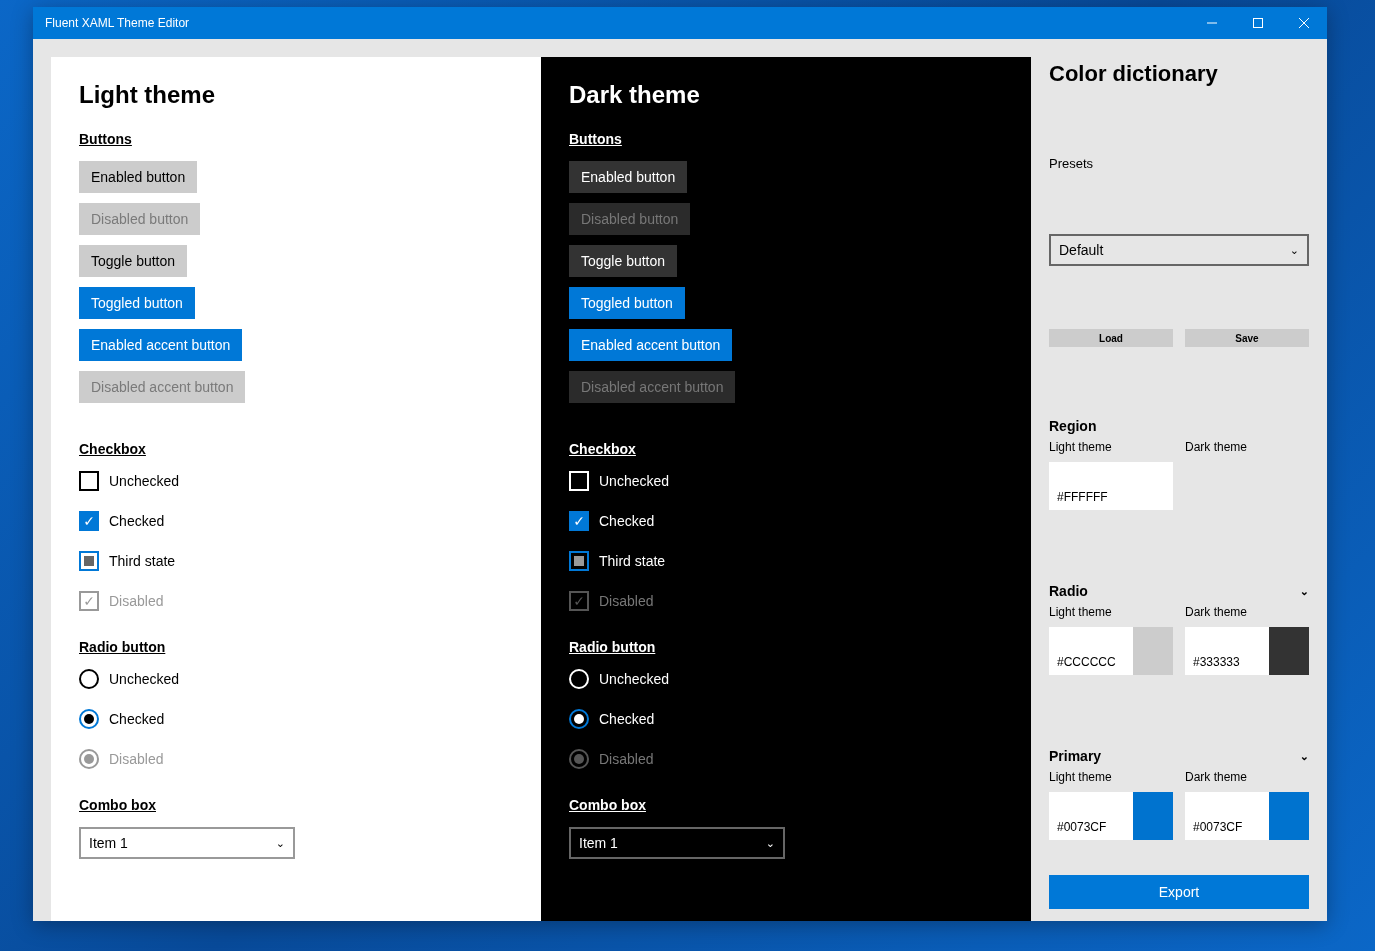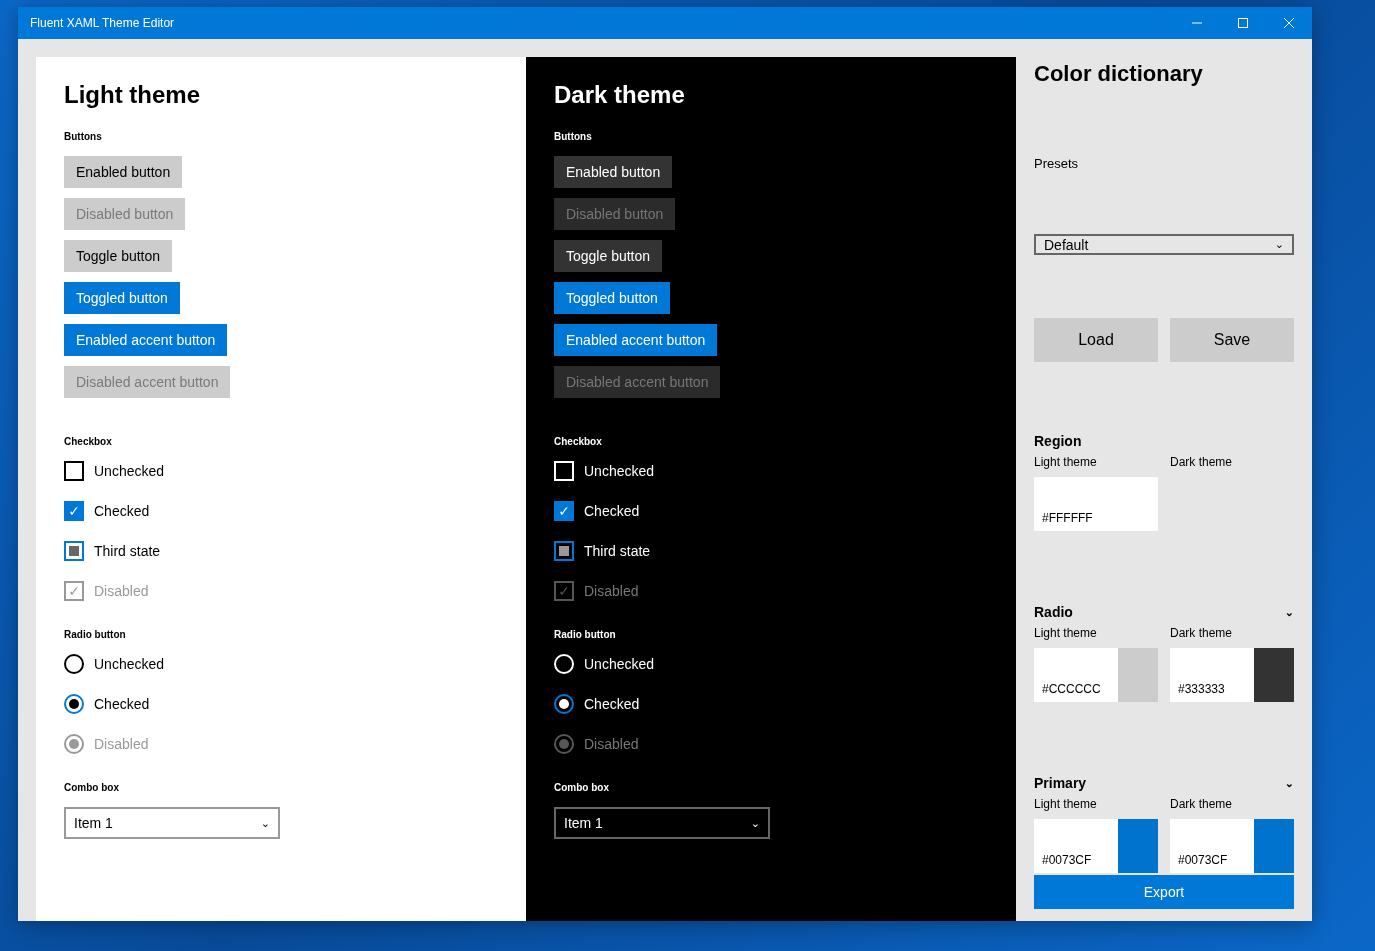--- a/index.html
+++ b/index.html
@@ -1,30 +1,30 @@
 <!DOCTYPE html>
 <html><head>
 <meta charset="utf-8">
 <style>
 * { box-sizing: border-box; margin: 0; padding: 0; font-family: "Segoe UI", sans-serif; }
 body { background: linear-gradient(135deg, #0b67c7 0%, #084a99 50%, #0b67c7 100%); width: 1375px; height: 951px; overflow: hidden; position: relative; }
-.window { position: absolute; top: 7px; left: 18px; width: 1294px; height: 914px; background: #22c55e; box-shadow: 0 4px 20px rgba(0,0,0,0.3); display: flex; flex-direction: column; }
+.window { position: absolute; top: 7px; left: 33px; width: 1294px; height: 914px; background: #22c55e; box-shadow: 0 4px 20px rgba(0,0,0,0.3); display: flex; flex-direction: column; }
 .titlebar { height: 32px; background: #0078d7; color: #fff; display: flex; align-items: center; justify-content: space-between; padding-left: 12px; font-size: 12px; }
 .titlebar-buttons { display: flex; height: 100%; }
 .titlebar-btn { width: 46px; height: 32px; display: flex; align-items: center; justify-content: center; color: #fff; font-size: 10px; }
 .app-body { flex: 1; display: flex; background: #e6e6e6; overflow: hidden; }
 .preview-pane { display: flex; flex: 1; margin: 18px 0 0 18px; background: #fff; overflow: hidden; }
 .theme-col { flex: 1; padding: 24px 28px 12px 28px; overflow-y: auto; position: relative; }
 .theme-col-light { background: #ffffff; color: #000000; }
 .theme-col-dark  { background: #000000; color: #ffffff; }
 .theme-col::-webkit-scrollbar { width: 4px; }
 .theme-col::-webkit-scrollbar-thumb { background: #999; border-radius: 2px; }
 .theme-col-dark::-webkit-scrollbar-thumb { background: #555; }
 h1.section-title { font-size: 24px; font-weight: 600; margin-bottom: 22px; }
-h2.group-title { font-size: 10px; font-weight: 600; margin-bottom: 14px; }
+h2.group-title { font-size: 14px; font-weight: 600; margin-bottom: 14px; text-decoration: underline; }
 .group { margin-bottom: 28px; }
 .btn { display: inline-block; padding: 8px 12px; font-size: 14px; border: none; margin-bottom: 10px; white-space: nowrap; }
 .col-inner { display: flex; flex-direction: column; align-items: flex-start; }
 .theme-col-light .btn { background: #cccccc; color: #000; }
 .theme-col-light .btn.disabled { background: #cccccc; color: #7a7a7a; }
 .theme-col-light .btn.accent { background: #0078d7; color: #fff; }
 .theme-col-light .btn.accent.disabled { background: #cccccc; color: #7a7a7a; }
 .theme-col-dark .btn { background: #333333; color: #fff; }
 .theme-col-dark .btn.disabled { background: #2b2b2b; color: #777; }
 .theme-col-dark .btn.accent { background: #0078d7; color: #fff; }
@@ -56,27 +56,27 @@
 .theme-col-dark .radio-outer.disabled { border-color: #555; }
 .theme-col-dark .radio-outer.disabled .radio-inner { background:#555; }
 .combo { width: 216px; height: 32px; border: 2px solid; display: flex; align-items: center; justify-content: space-between; padding: 0 8px; font-size: 14px; }
 .theme-col-light .combo { border-color: #999; color:#000; background:#fff; }
 .theme-col-dark .combo { border-color: #666; color:#fff; background:#000; }
 .side-pane { width: 296px; background: #e6e6e6; padding: 22px 18px; display: flex; flex-direction: column; position: relative; gap: 47px; }
 .side-title { font-size: 22px; font-weight: 600; margin-bottom: 22px; }
 .side-label { font-size: 13px; margin-bottom: 16px; }
 .preset-select { width: 100%; height: 32px; border: 2px solid #666; background: #e6e6e6; display: flex; align-items: center; justify-content: space-between; padding: 0 8px; font-size: 14px; margin-bottom: 16px; }
 .side-btn-row { display: flex; gap: 12px; margin-bottom: 24px; }
-.side-btn { flex:1; height: 44px; background: #cccccc; border:none; font-size: 16px; }
+.side-btn { flex:1; height: 18px; background: #cccccc; border:none; font-size: 10px; font-weight: bold; }
 .color-section { margin-bottom: 26px; }
 .color-section-header { display:flex; justify-content: space-between; align-items:center; font-weight:600; font-size:14px; margin-bottom:6px; }
 .color-grid { display: flex; gap: 12px; }
 .color-col { flex: 1; }
 .color-collabel { font-size: 12px; margin-bottom: 8px; }
-.swatch-row { display:flex; height: 54px; background:#fff; }
+.swatch-row { display:flex; height: 48px; background:#fff; }
 .swatch-label { flex:1; display:flex; align-items:flex-end; padding: 6px 8px; font-size: 12px; }
 .swatch-chip { width: 40px; }
 .export-btn { position:absolute; bottom: 12px; left: 18px; right: 18px; background:#0078d7; color:#fff; border:none; height: 34px; font-size: 14px; }
 .chev { font-size: 11px; }
 </style>
 </head>
 <body>
 
 <div class="window">
   <div class="titlebar">

